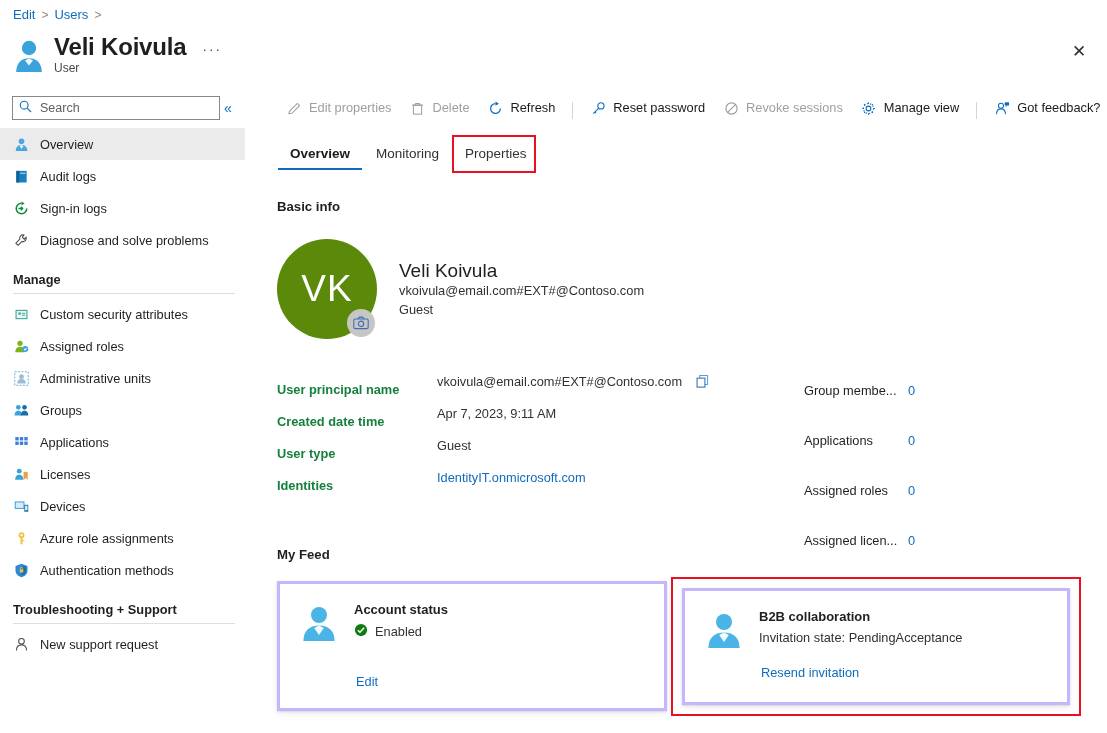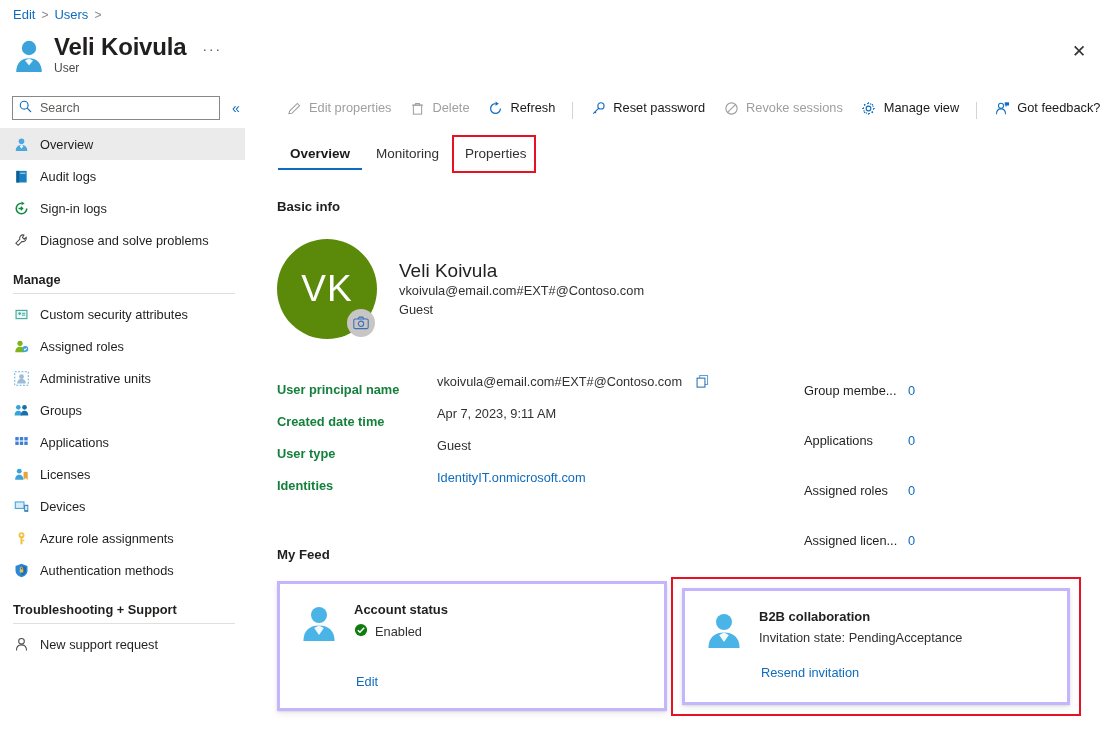--- a/index.html
+++ b/index.html
@@ -43,21 +43,21 @@
   .close-btn {
     position: absolute; right: 13px; top: 36px;
     width: 30px; height: 30px; display: flex;
     align-items: center; justify-content: center;
     cursor: pointer; color: #333; font-size: 17px; line-height: 1;
   }
 
   
   .search-wrap {
     position: absolute; left: 12px; top: 96px;
-    display: flex; align-items: center; gap: 8px;
+    display: flex; align-items: center; gap: 0;
   }
   .search-box {
     width: 208px; height: 24px; border: 1px solid #8a8886;
     background: #fff; display: flex; align-items: center;
     padding: 0 6px; gap: 6px;
   }
   .search-box input {
     border: none; outline: none; font-size: 12.5px;
     color: #323130; width: 100%; background: transparent;
     font-family: "Liberation Sans", sans-serif;

